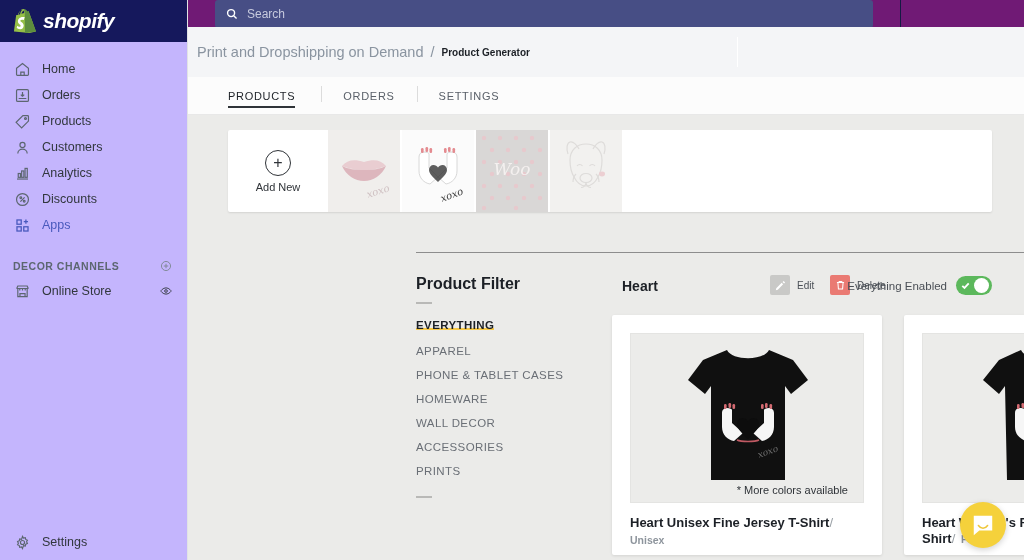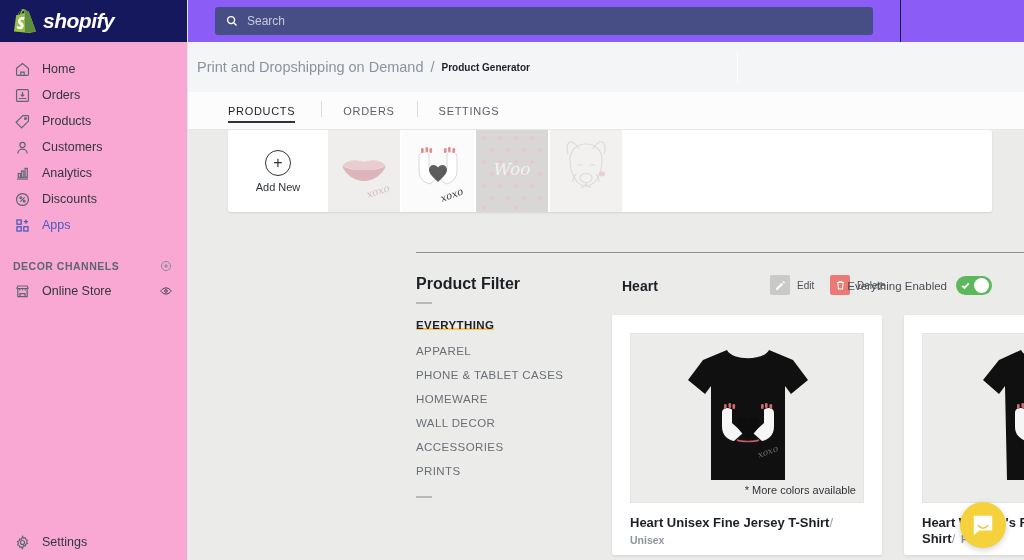--- a/index.html
+++ b/index.html
@@ -7,21 +7,21 @@
     width: 1024px; height: 560px;
     overflow: hidden;
     font-family: "Liberation Sans", sans-serif;
     background: #ffffff;
   }
   .app { position: relative; width: 1024px; height: 560px; display: flex; }
 
   
   .sidebar {
     width: 188px; height: 560px;
-    background: #f9a8d4;
+    background: #c4b5fd;
     border-right: 1px solid #e1e3e5;
     position: relative;
     flex: 0 0 188px;
   }
   .logo-bar {
     height: 42px; background: #15185c;
     display: flex; align-items: center; padding-left: 14px;
   }
   .logo-mark { width: 22px; height: 24px; position: relative; margin-right: 7px; }
   .logo-word {
@@ -61,21 +61,21 @@
     display: flex; align-items: center; padding-left: 13px;
     font-size: 12.5px; color: #31373d; cursor: pointer;
   }
   .settings-row .nav-ico { width:18px;height:18px;margin-right:11px;display:flex;
     align-items:center;justify-content:center;color:#5c6670; }
 
   
   .right { flex: 1; height: 560px; position: relative; background: #ebebe9; }
 
   .topbar {
-    height: 42px; background: #8b5cf6; position: relative;
+    height: 27px; background: #701a75; position: relative;
     display: flex; align-items: center;
   }
   .topbar .divider-v {
     position: absolute; left: 712px; top: 0; width: 1px; height: 42px;
     background: #151a43;
   }
   .searchbox {
     margin-left: 27px; width: 658px; height: 28px;
     background: #474e85; border-radius: 3px;
     display: flex; align-items: center; padding-left: 10px;
@@ -198,21 +198,21 @@
     box-shadow: 0 1px 3px rgba(0,0,0,.10);
     padding: 18px 18px 0 18px;
   }
   .prod-card.c1 { left: 424px; }
   .prod-card.c2 { left: 716px; }
   .prod-img {
     position: relative; width: 234px; height: 170px; background: #ececea;
     border: 1px solid #e4e4e2; overflow: hidden;
   }
   .prod-more {
-    position: absolute; right: 4px; bottom: 5px;
+    position: absolute; right: 12px; bottom: 5px;
     font-size: 11px; color: #2f3338; background: rgba(236,236,234,.85);
     padding: 1px 3px;
   }
   .prod-name {
     margin-top: 12px; font-size: 13px; font-weight: bold; color: #1c2026;
     line-height: 1.25;
   }
   .prod-name .slash { font-weight: normal; color: #9aa0a6; }
   .prod-sub { margin-top: 3px; font-size: 10.5px; font-weight: bold; color: #8d949c; }
   .prod-card.c2 .prod-name { width: 215px; }

